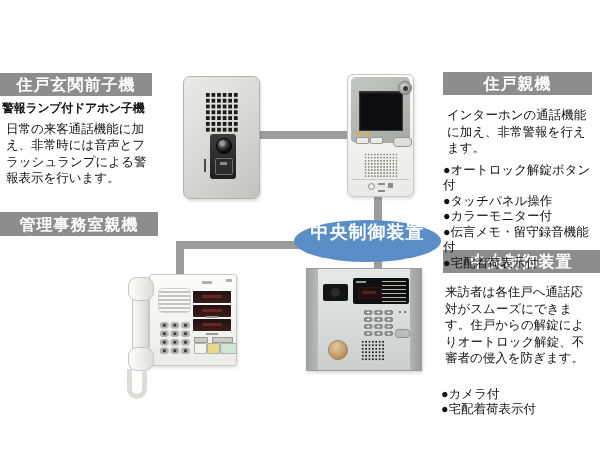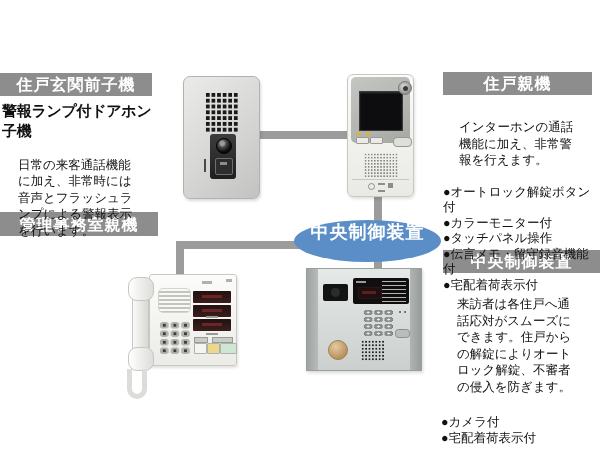--- a/index.html
+++ b/index.html
@@ -10,22 +10,22 @@
 
   
   .hdr{
     position:absolute;background:#8d8d8d;color:#ffffff;
     display:flex;align-items:flex-end;justify-content:center;
     font-size:16px;letter-spacing:1px;font-weight:bold;
   }
 
   
   .tblock{position:absolute;font-size:12.5px;line-height:1.32;}
-  .tblock .t-title{font-weight:bold;font-size:15px;margin:0 0 3px 0;letter-spacing:-0.3px;}
-  .tblock p{margin:16px;}
+  .tblock .t-title{font-weight:bold;font-size:12px;margin:0 0 3px 0;letter-spacing:-0.3px;}
+  .tblock p{margin:4px;}
   ul.feat{list-style:none;margin:6px 0 0 0;padding:0;font-size:12.5px;line-height:15.6px;}
   ul.feat li{margin:0;padding:0;}
 
   
   .line{position:absolute;background:#9c9c9c;z-index:1;}
 
   
   .ellipse{
     position:absolute;left:294px;top:220px;width:147px;height:42px;border-radius:50%;
     background:#5b8ec6;color:#ffffff;display:flex;justify-content:center;
@@ -155,22 +155,22 @@
 
   <div class="tblock" style="left:2px;top:101px;width:154px;z-index:3;">
     <div class="t-title">警報ランプ付ドアホン子機</div>
     <p>日常の来客通話機能に加え、非常時には音声とフラッシュランプによる警報表示を行います。</p>
   </div>
 
   <div class="tblock" style="left:443px;top:103px;width:157px;z-index:3;">
     <p>インターホンの通話機能に加え、非常警報を行えます。</p>
     <ul class="feat">
       <li>●オートロック解錠ボタン付</li>
+      <li>●タッチパネル操作</li>
       <li>●カラーモニター付</li>
-      <li>●タッチパネル操作</li>
       <li>●伝言メモ・留守録音機能付</li>
       <li>●宅配着荷表示付</li>
     </ul>
   </div>
 
   <div class="tblock" style="left:441px;top:280px;width:157px;z-index:3;">
     <p>来訪者は各住戸へ通話応対がスムーズにできます。住戸からの解錠によりオートロック解錠、不審者の侵入を防ぎます。</p>
     <ul class="feat" style="margin-top:20px;">
       <li>●カメラ付</li>
       <li>●宅配着荷表示付</li>

